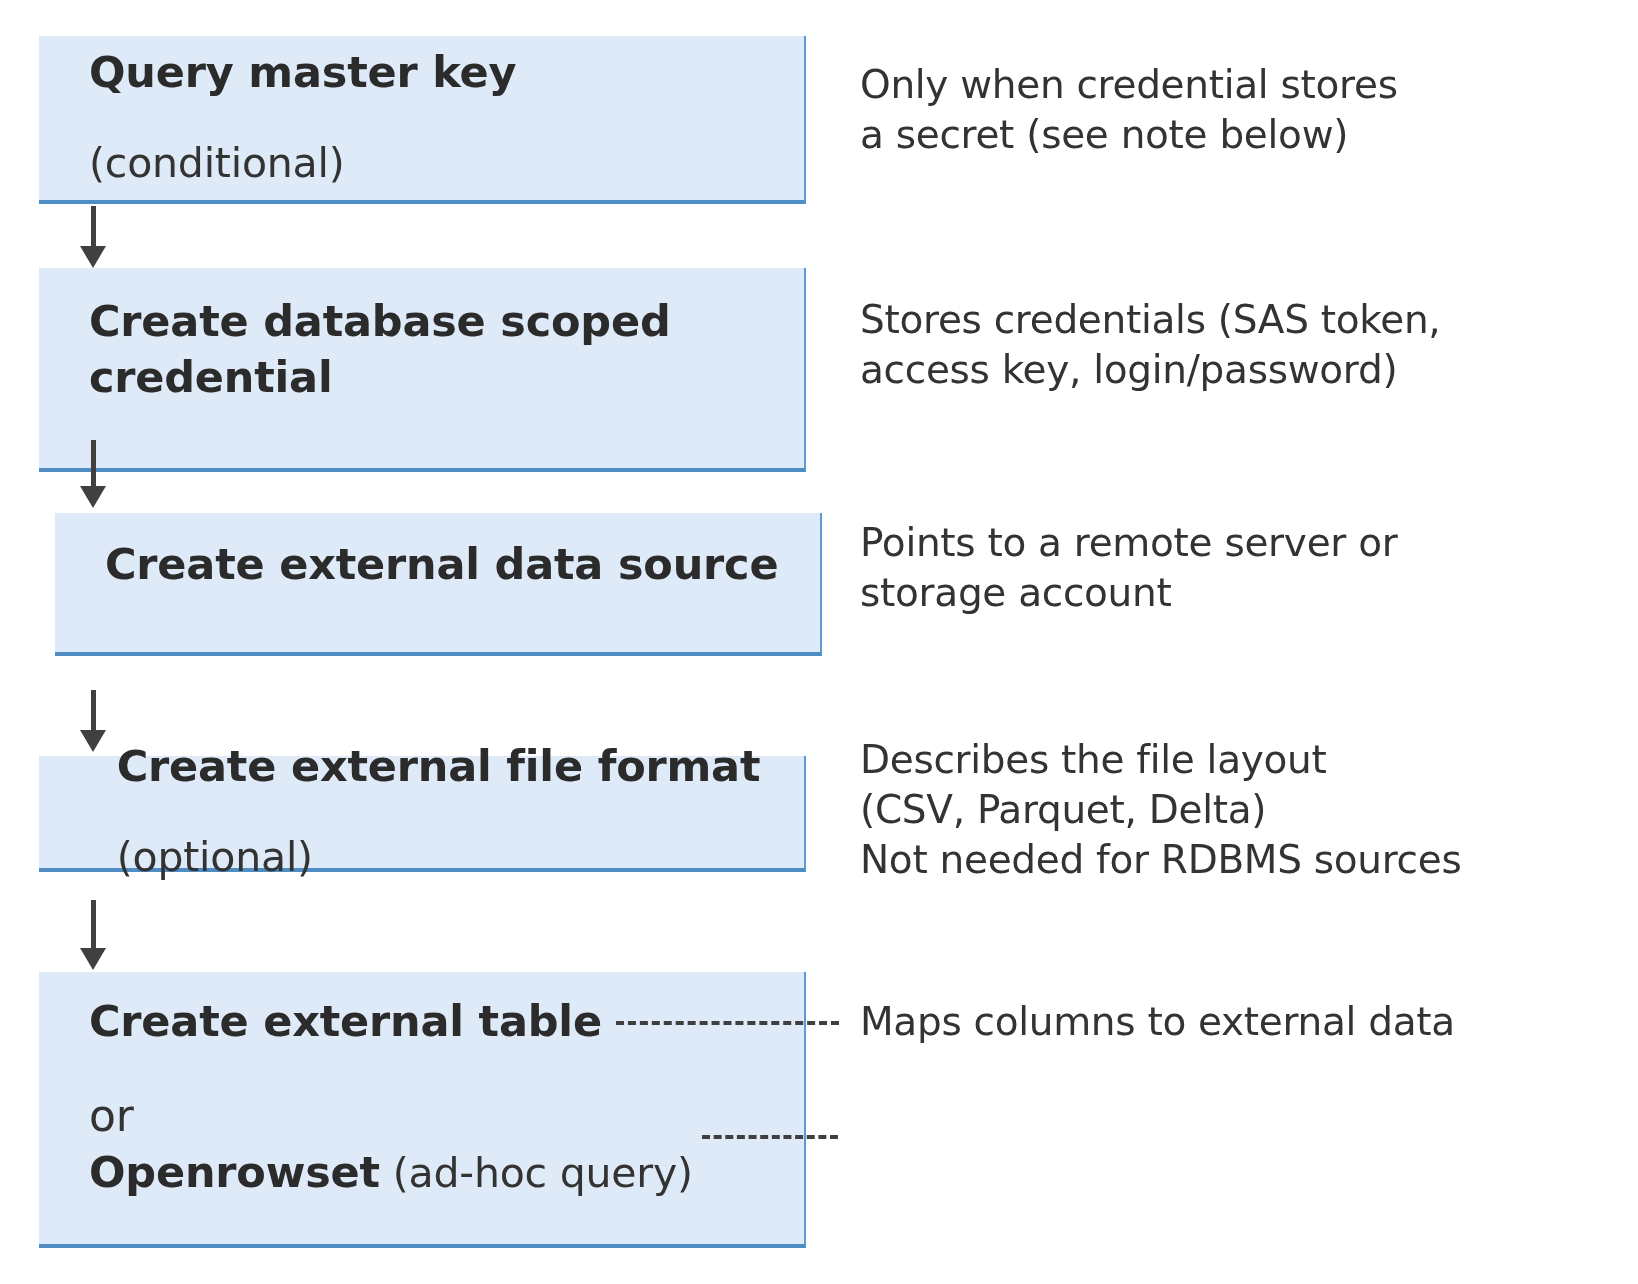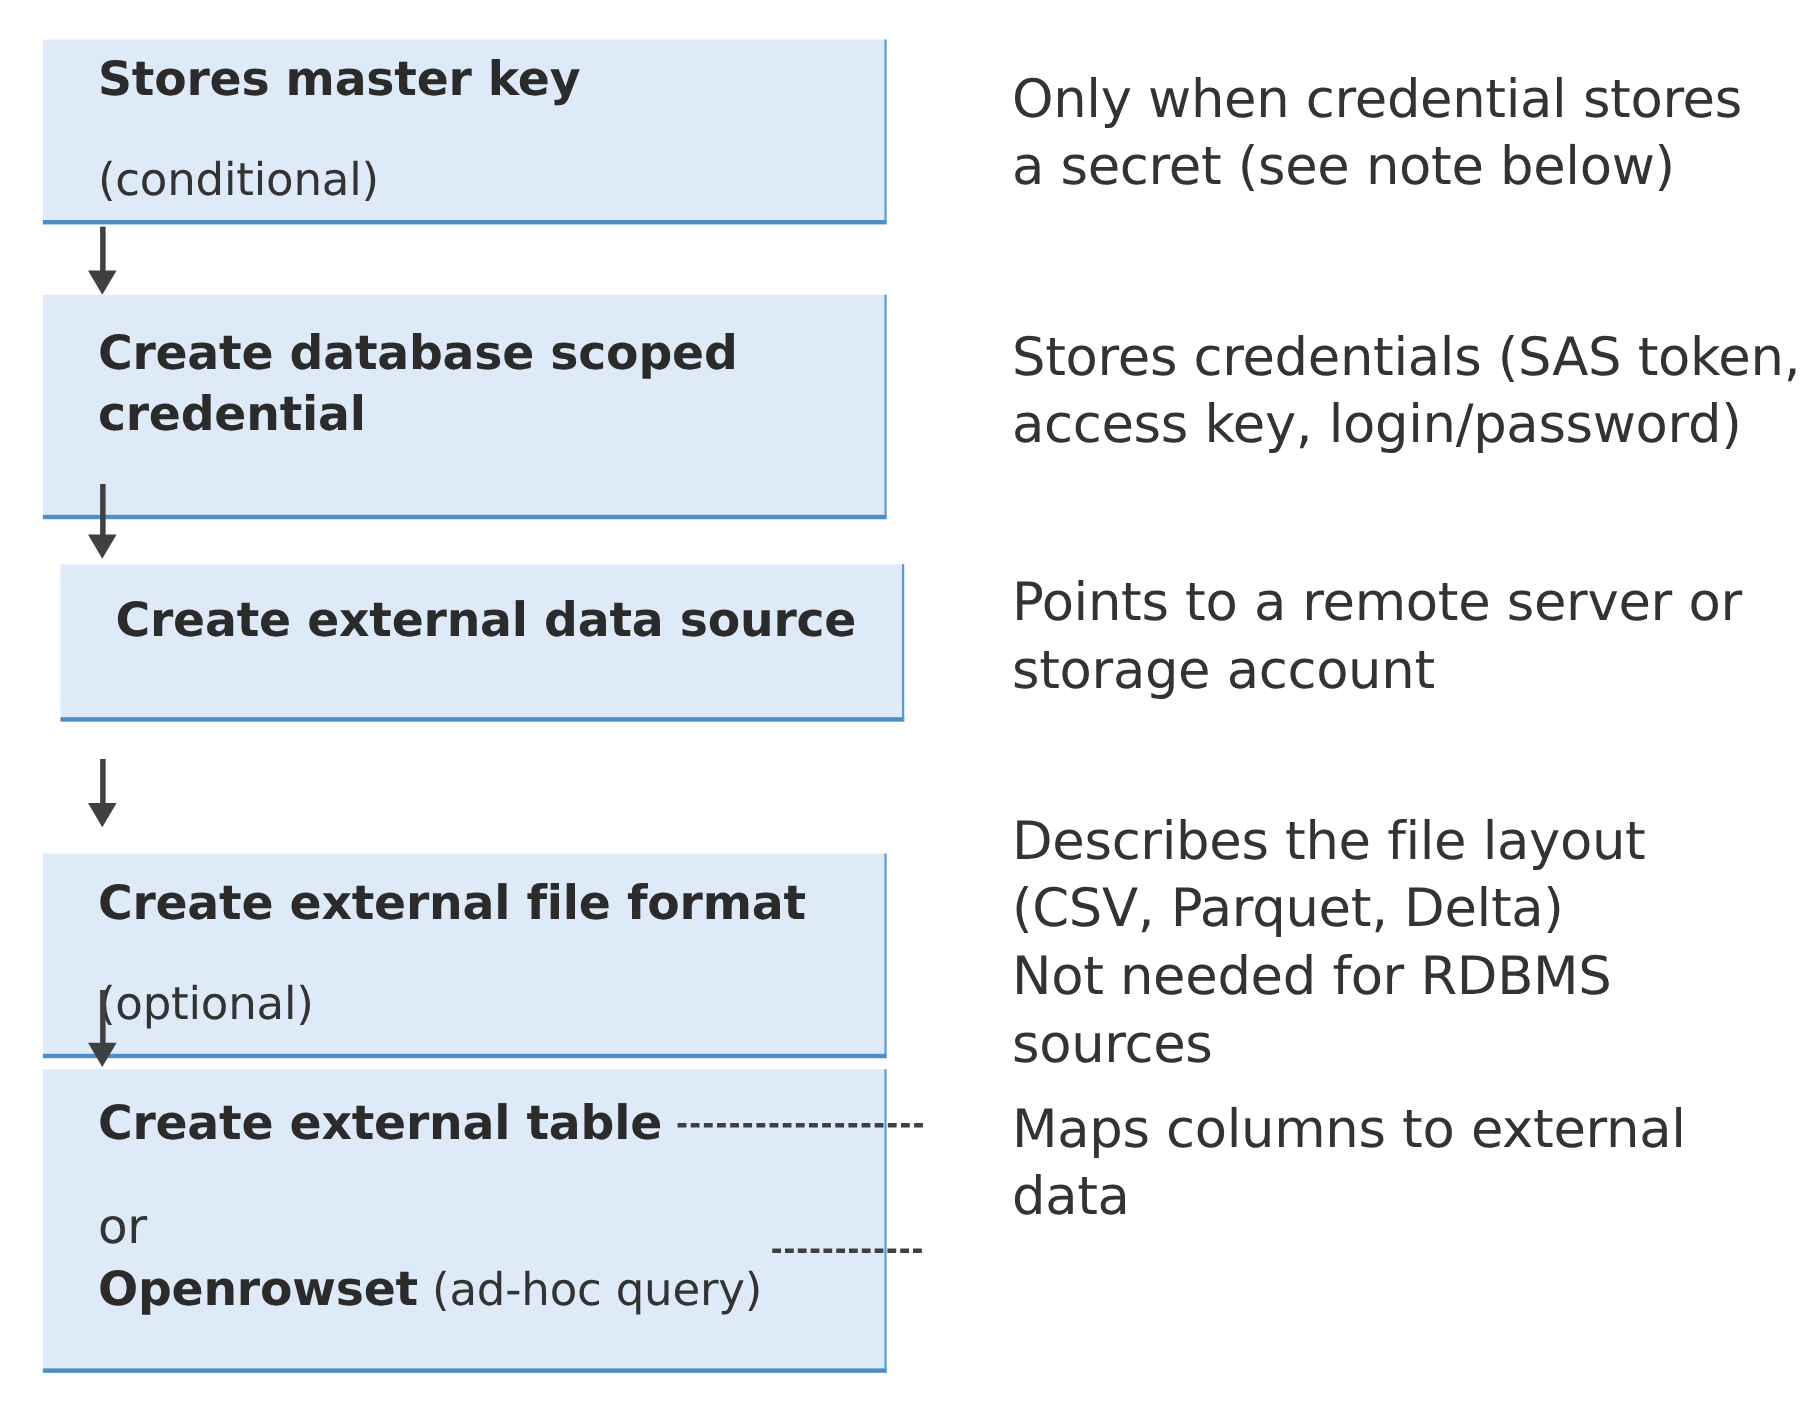--- a/index.html
+++ b/index.html
@@ -75,43 +75,43 @@
     width: 0;
     height: 0;
     border-left: 13px solid transparent;
     border-right: 13px solid transparent;
     border-top: 22px solid #404040;
   }
 
   
   .note {
     position: absolute;
-    left: 920px;
-    font-size: 48px;
+    left: 860px;
+    font-size: 39px;
     line-height: 1.28;
     color: #333333;
     letter-spacing: -0.3px;
     white-space: pre-line;
   }
 
   
   .dash {
     position: absolute;
     height: 0;
     border-top: 4px dashed #3f3f3f;
   }
 </style>
 </head>
 <body>
 
 <div id="flow">
 
   <div class="step-box" style="top:36px; height:168px;">
     <div class="step-text">
-      <div class="step-title">Stores master key</div>
+      <div class="step-title">Query master key</div>
       <div class="step-sub">(conditional)</div>
     </div>
   </div>
   <div class="note" style="top:60px;">Only when credential stores
 a secret (see note below)</div>
 
   <div class="arrow" style="top:206px; height:62px;">
     <div class="shaft" style="height:42px;"></div>
     <div class="head" style="top:40px;"></div>
   </div>
@@ -138,21 +138,21 @@
     </div>
   </div>
   <div class="note" style="top:518px;">Points to a remote server or
 storage account</div>
 
   <div class="arrow" style="top:690px; height:64px;">
     <div class="shaft" style="height:42px;"></div>
     <div class="head" style="top:40px;"></div>
   </div>
 
-  <div class="step-box" style="top:776px; height:186px;">
+  <div class="step-box" style="top:756px; height:116px;align-items:center;">
     <div class="step-text">
       <div class="step-title">Create external file format</div>
       <div class="step-sub">(optional)</div>
     </div>
   </div>
   <div class="note" style="top:735px;">Describes the file layout
 (CSV, Parquet, Delta)
 Not needed for RDBMS sources</div>
 
   <div class="arrow" style="top:900px; height:72px;">

